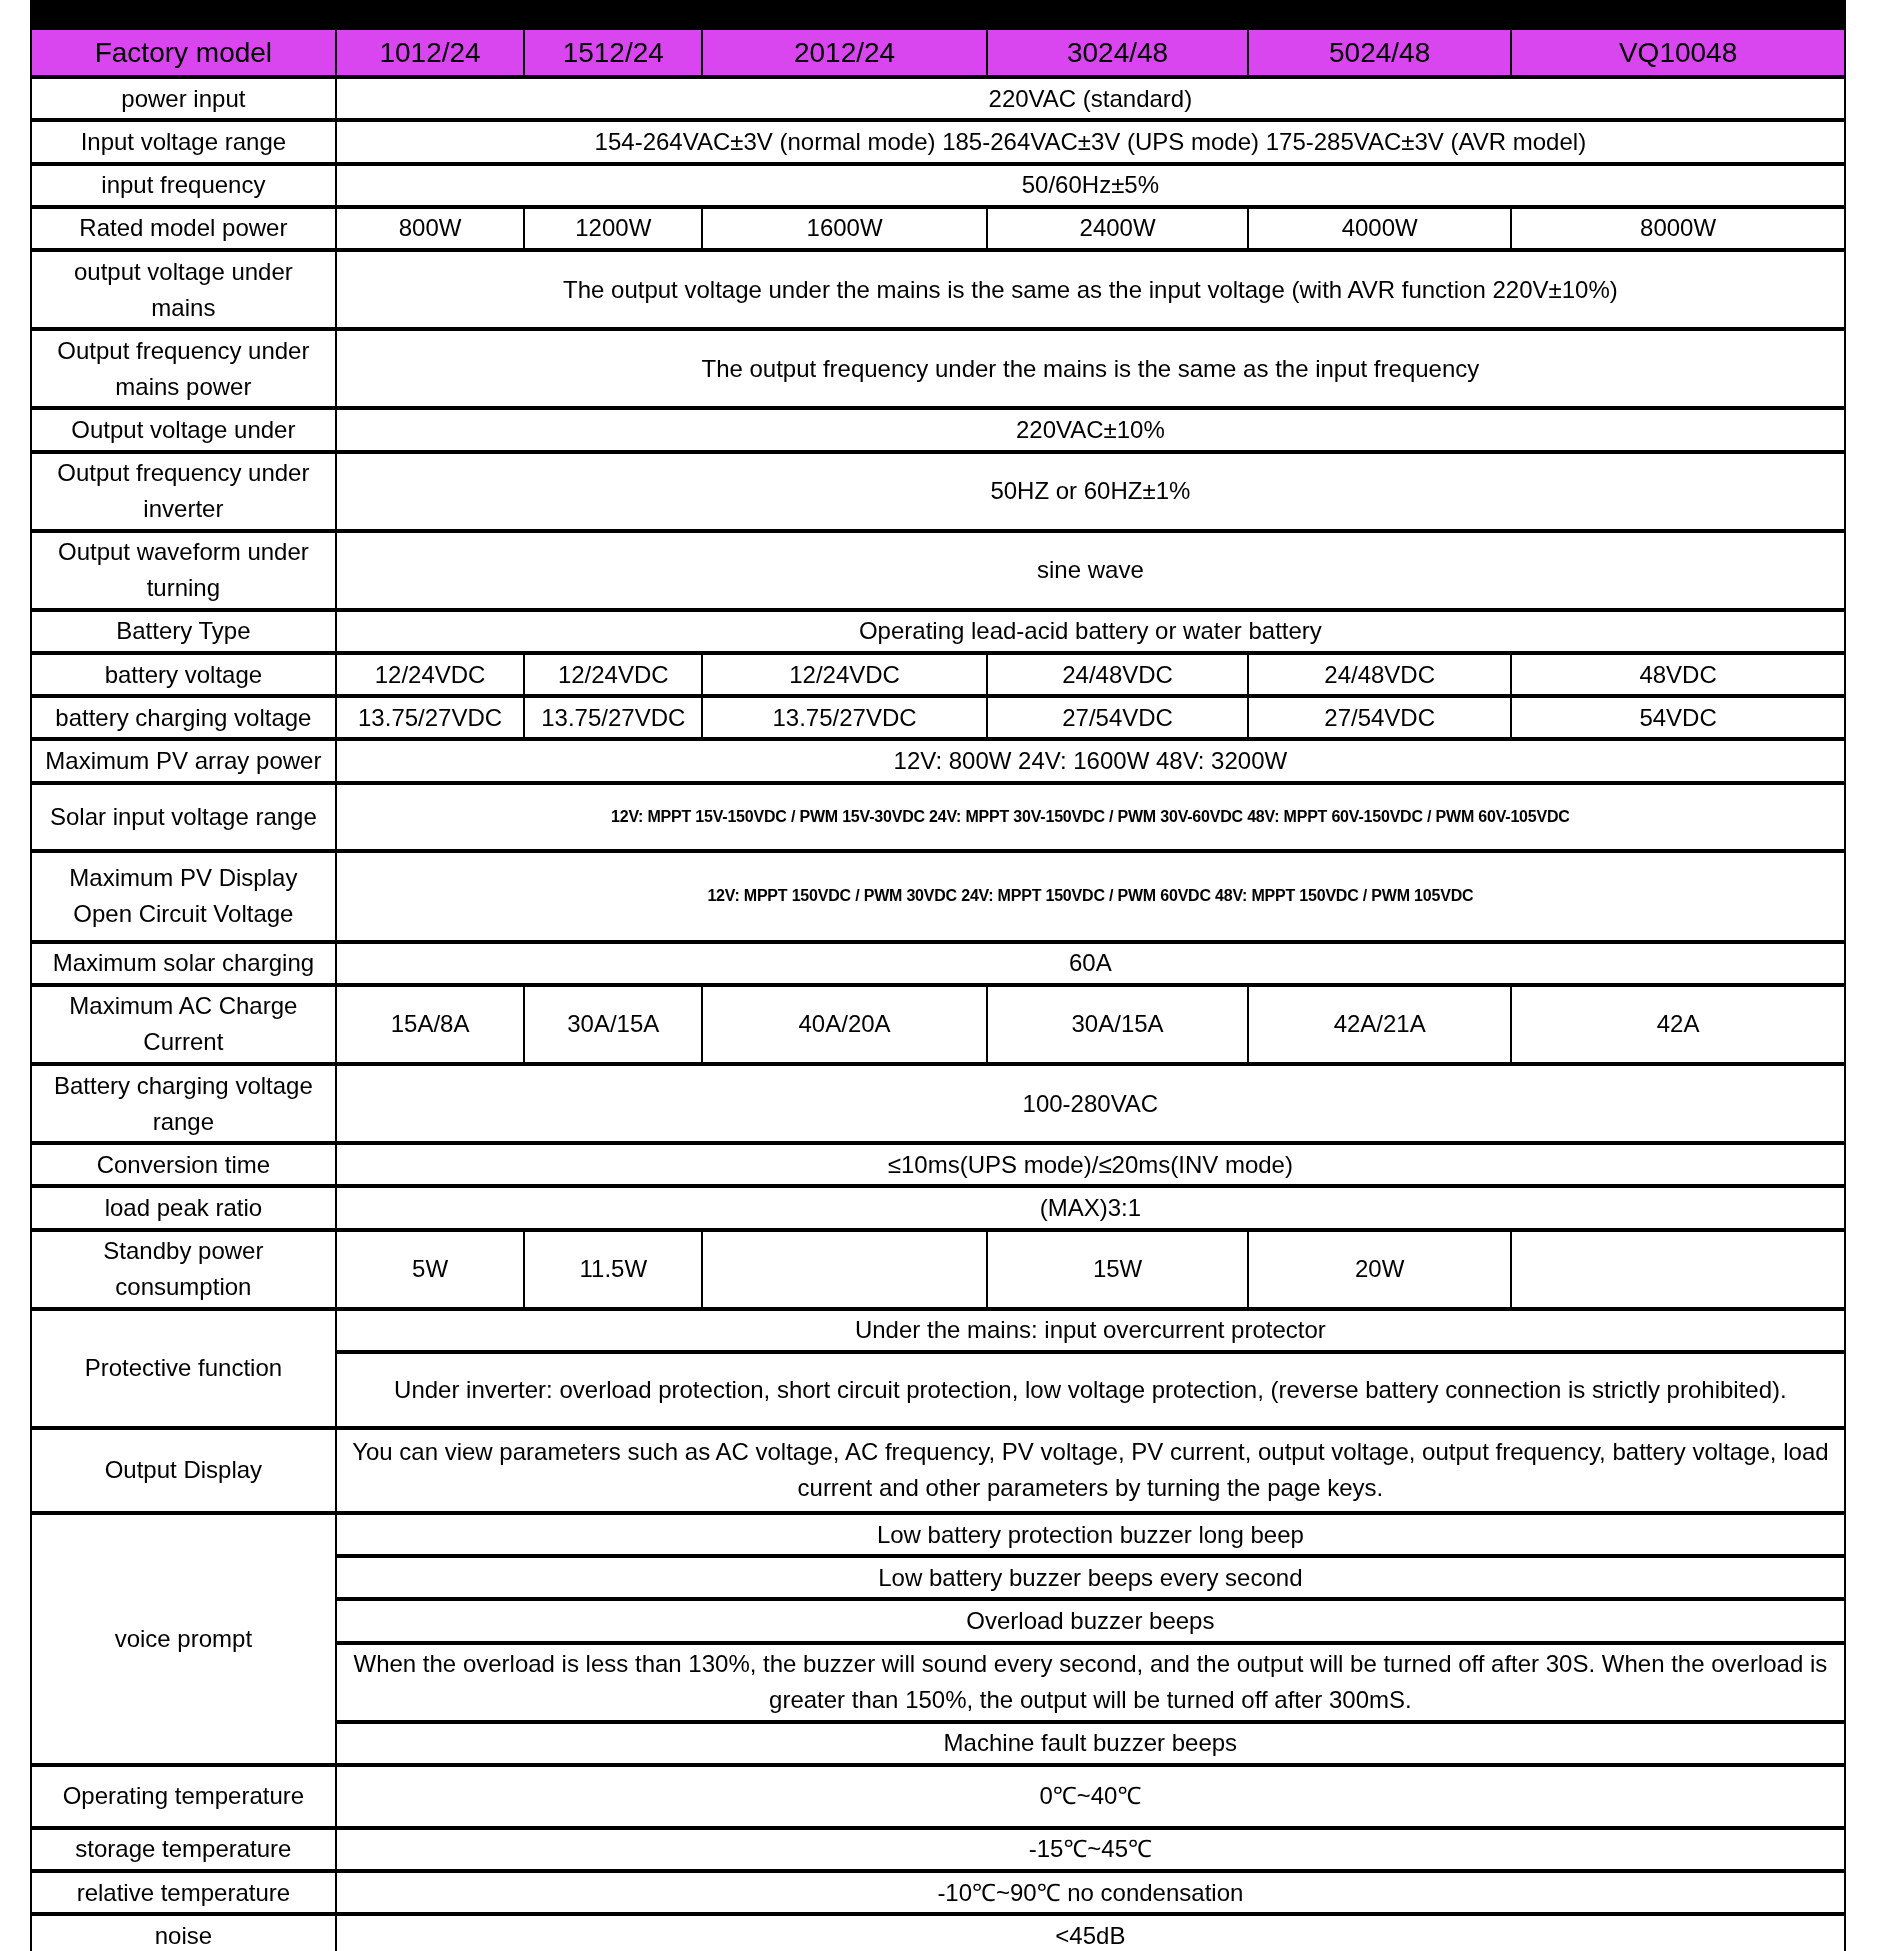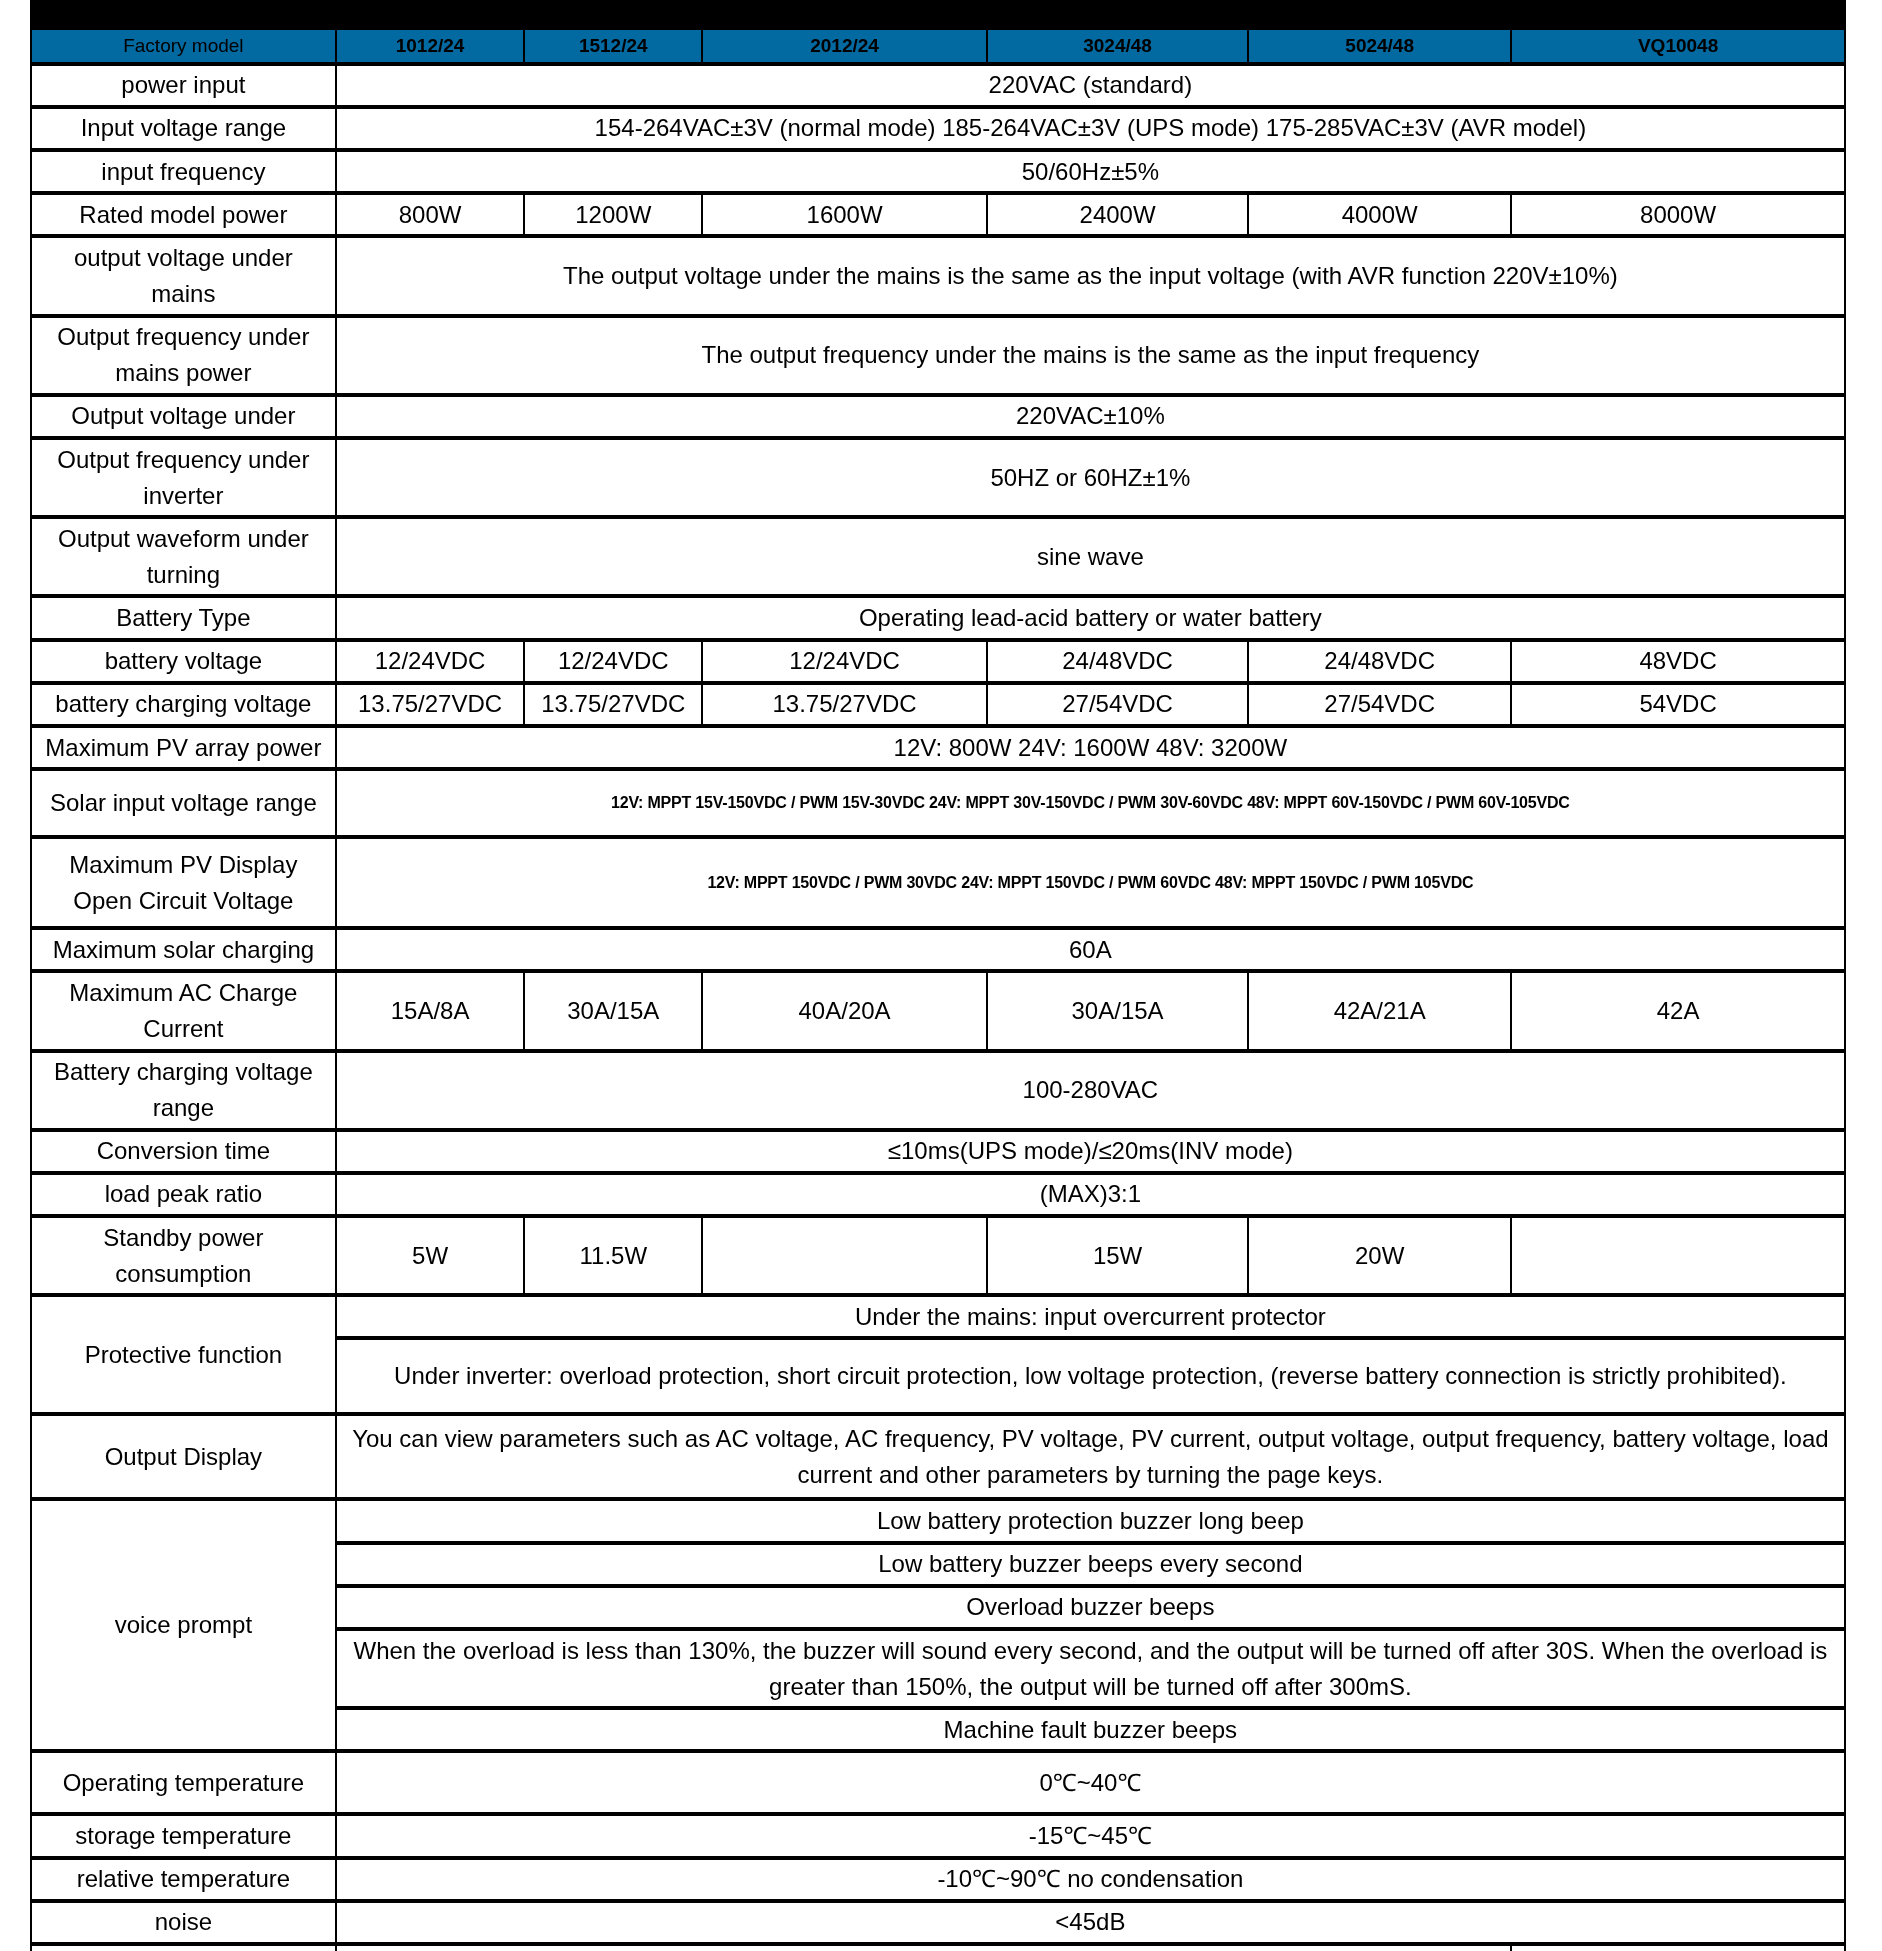--- a/index.html
+++ b/index.html
@@ -19,24 +19,24 @@
   td{
     border:2.5px solid #000;
     border-top-width:4.1px;border-bottom-width:4.1px;
     text-align:center;vertical-align:middle;
     font-size:24px;line-height:1.5;
     padding:1.6px 8.2px;
     overflow:hidden;
     word-wrap:break-word;
   }
   td.hdr{
-    background:#0369a1;
-    font-size:19px;
-  }
-  td.hdr.model{font-weight:bold;margin-left:32px;}
+    background:#d946ef;
+    font-size:28px;
+  }
+  td.hdr.model{font-weight:normal;margin-left:32px;}
   td.bold{font-weight:bold;font-size:16px;letter-spacing:-0.2px;}
 </style>
 </head>
 <body>
 
 <div class="sheet">
 
   <div class="top-black-bar"></div>
 
   <table class="spec">

